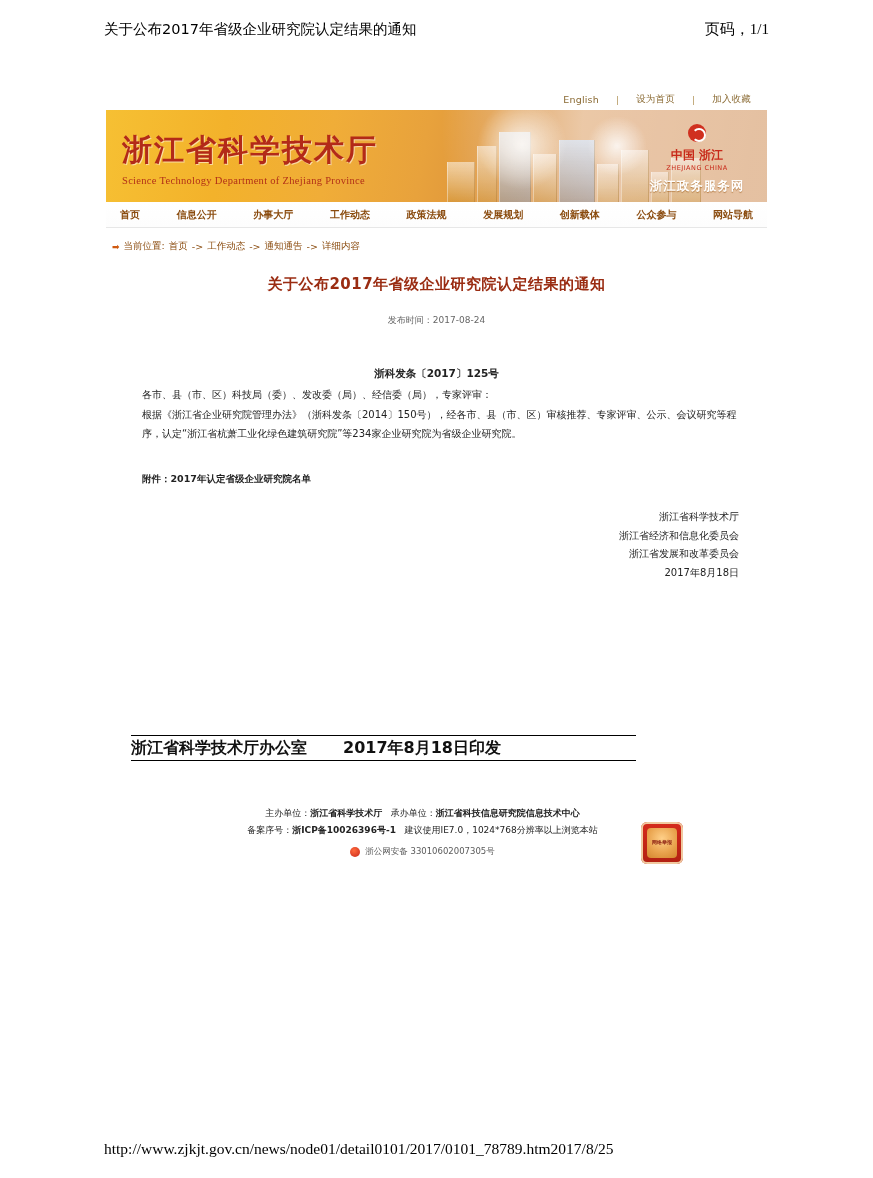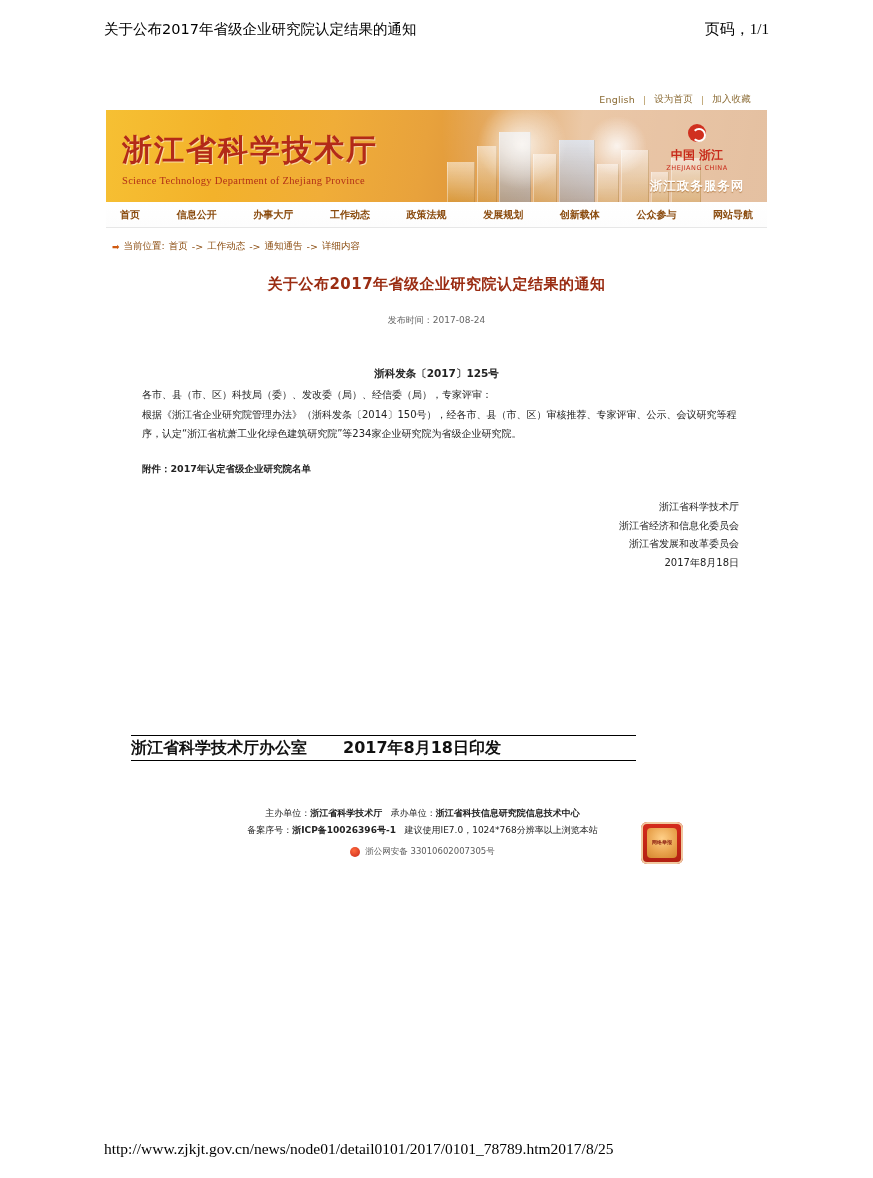--- a/index.html
+++ b/index.html
@@ -67,21 +67,21 @@
     top: 88px;
     width: 661px;
   }
 
   
   .utility-bar {
     height: 22px;
     display: flex;
     align-items: center;
     justify-content: flex-end;
-    gap: 0px;
+    gap: 9px;
     font-family: "DejaVu Sans", sans-serif;
     font-size: 9.5px;
     color: #7a5a2a;
     padding-right: 8px;
     box-sizing: border-box;
   }
   .utility-bar .u-item {
     color: #8a6a33;
     padding: 0 8px;
     letter-spacing: .2px;
@@ -257,21 +257,21 @@
     text-align: center;
     font-weight: bold;
     font-size: 10.5px;
     margin-bottom: 2px;
   }
   .p-indent {
     text-indent: 0;
     padding-left: 18px;
   }
   .p-attach {
-    margin-top: 16px;
+    margin-top: 26px;
     padding-left: 18px;
     font-weight: bold;
     font-size: 9.5px;
   }
   .signers {
     margin-top: 20px;
     text-align: right;
     padding-right: 10px;
     font-family: "DejaVu Sans", sans-serif;
     font-size: 10px;

